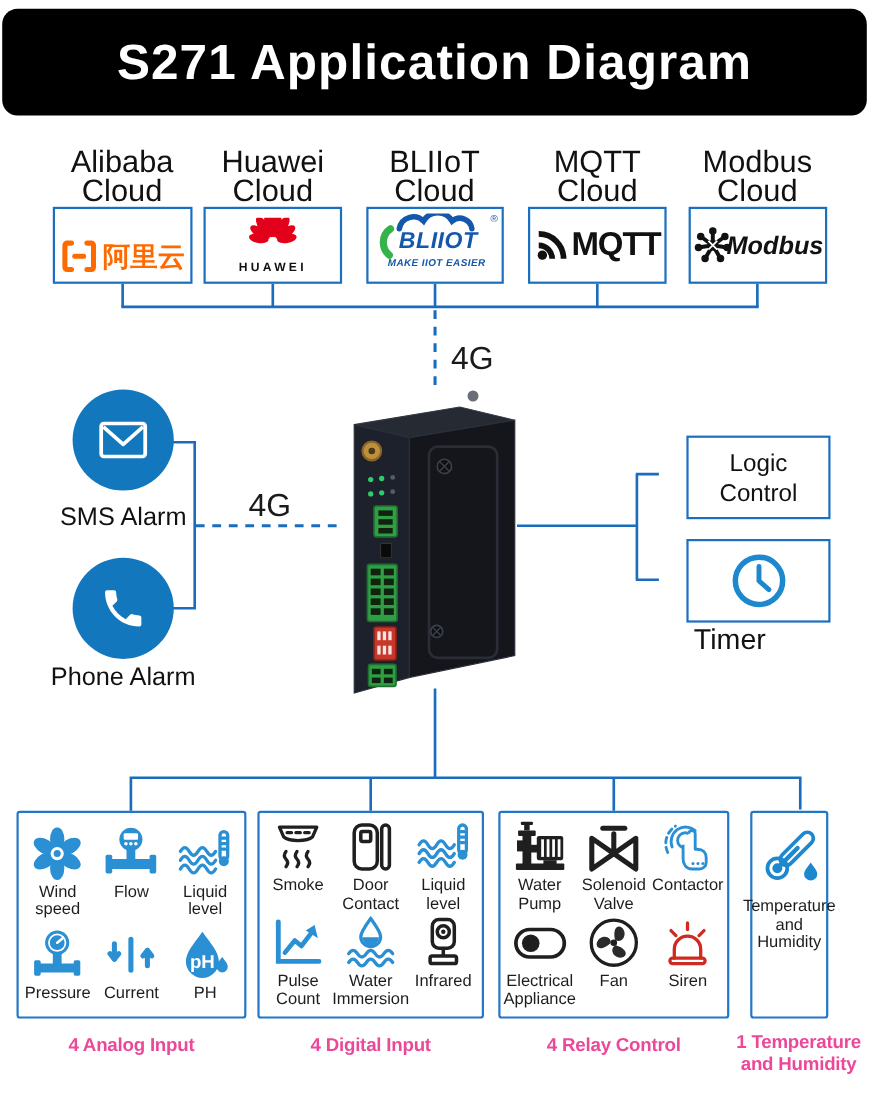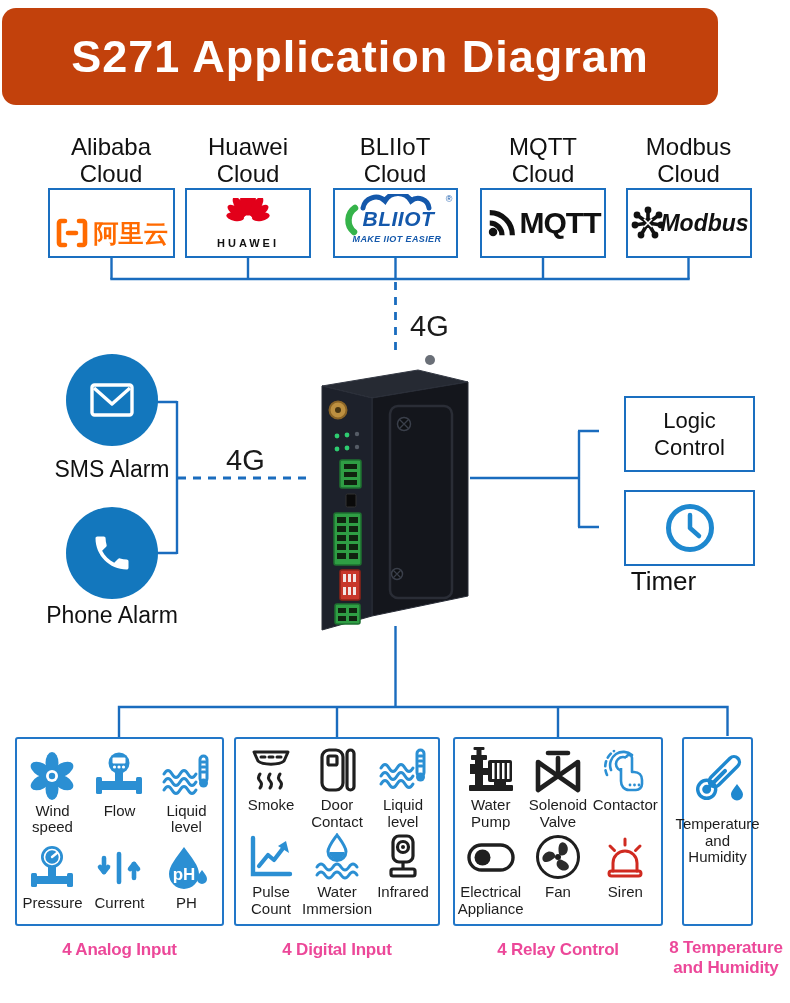--- a/index.html
+++ b/index.html
@@ -2,26 +2,26 @@
 <html><head>
 <meta charset="utf-8">
 <style>
   html,body{margin:0;padding:0;background:#fff;}
   #canvas{position:relative;width:790px;height:1003px;background:#fff;overflow:hidden;
           font-family:"Liberation Sans",sans-serif;}
   .abs{position:absolute;}
   .pre{white-space:pre-line;}
 
   
-  .banner{left:2px;top:8px;width:716px;height:97px;background:#c2410c;border-radius:14px;
+  .banner{left:2px;top:8px;width:786px;height:97px;background:#000000;border-radius:14px;
           display:flex;align-items:center;justify-content:center;}
   .banner h1{margin:0;color:#fff;font-size:45px;font-weight:bold;letter-spacing:1px;}
 
   
-  .cloudlbl{top:133px;text-align:center;font-size:24px;line-height:27px;color:#111;}
+  .cloudlbl{top:133px;text-align:center;font-size:28px;line-height:27px;color:#111;}
   .logobox{top:188px;height:66px;background:#fff;border:2px solid #1a6fc0;
            display:flex;align-items:center;justify-content:center;}
 
   
   #wires{left:0;top:0;}
 
   
   .bigcirc{width:92px;height:92px;border-radius:50%;background:#1377bd;
            display:flex;align-items:center;justify-content:center;}
   .alarmlbl{text-align:center;font-size:23px;color:#111;}
@@ -598,16 +598,16 @@
         </svg>
       </div>
       <div class="cl pre">Temperature
 and Humidity</div>
     </div>
   </div>
 
   <div class="abs caption" style="left:15px;width:209px;">4 Analog Input</div>
   <div class="abs caption" style="left:234px;width:206px;">4 Digital Input</div>
   <div class="abs caption" style="left:453px;width:210px;">4 Relay Control</div>
-  <div class="abs caption pre" style="left:662px;top:938px;width:128px;">8 Temperature
+  <div class="abs caption pre" style="left:662px;top:938px;width:128px;">1 Temperature
 and Humidity</div>
 
 </div>
 
 </body></html>

